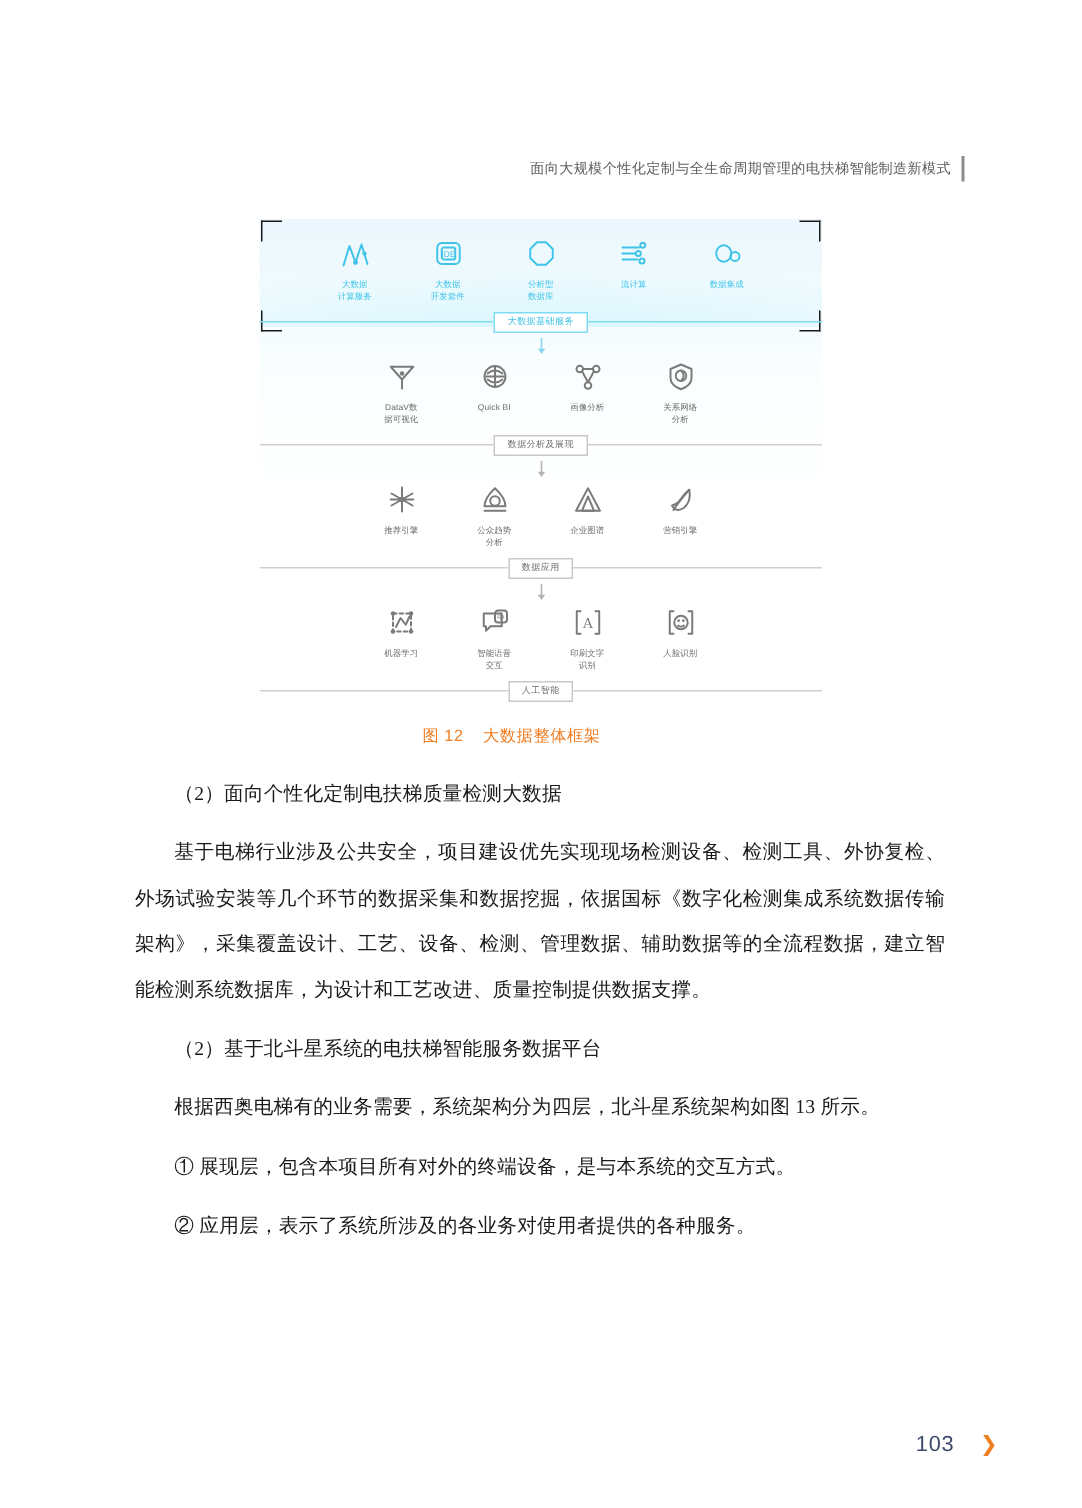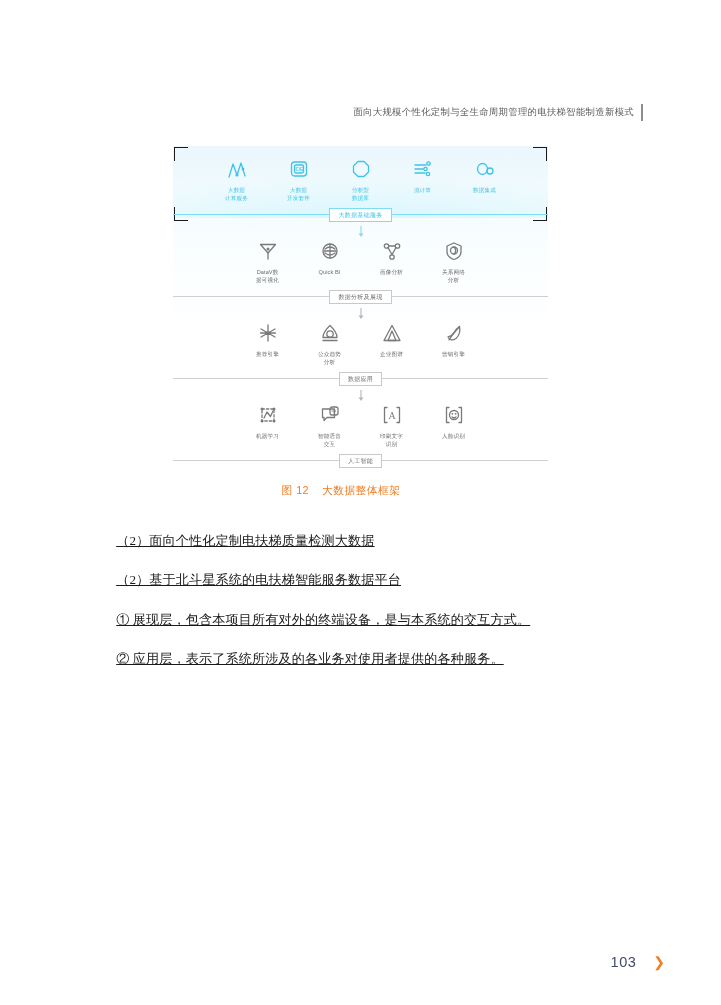--- a/index.html
+++ b/index.html
@@ -76,21 +76,21 @@
 
   
   .caption {
     position:absolute; left:0; top:448px; width:682px; text-align:center;
     font-size:10.8px; color:#ef7d22; letter-spacing:0.4px;
     font-family:"Liberation Sans","DejaVu Sans",sans-serif;
   }
   .caption .gap { display:inline-block; width:13px; }
 
   
-  .body { position:absolute; left:90px; top:490px; width:540px;text-decoration:underline; }
+  .body { position:absolute; left:90px; top:478px; width:540px; }
   p.para {
     margin:0 0 0 0; font-size:13.1px; line-height:30.4px;
     text-align:justify; text-justify:inter-ideograph;
     letter-spacing:0.15px;
   }
   p.indent { text-indent:2em; }
   p.sp { margin-top:9px; }
 
   
   .pageno {
@@ -384,21 +384,23 @@
         </div>
       </div>
   </div>
 
   <div class="caption">
     <span>图 12</span><span class="gap"></span><span>大数据整体框架</span>
   </div>
 
   <div class="body" id="body-root">
       <p class="para indent">（2）面向个性化定制电扶梯质量检测大数据</p>
+      <p class="para indent sp">基于电梯行业涉及公共安全，项目建设优先实现现场检测设备、检测工具、外协复检、外场试验安装等几个环节的数据采集和数据挖掘，依据国标《数字化检测集成系统数据传输架构》，采集覆盖设计、工艺、设备、检测、管理数据、辅助数据等的全流程数据，建立智能检测系统数据库，为设计和工艺改进、质量控制提供数据支撑。</p>
       <p class="para indent sp">（2）基于北斗星系统的电扶梯智能服务数据平台</p>
+      <p class="para indent sp">根据西奥电梯有的业务需要，系统架构分为四层，北斗星系统架构如图 13 所示。</p>
       <p class="para indent sp">① 展现层，包含本项目所有对外的终端设备，是与本系统的交互方式。</p>
       <p class="para indent sp">② 应用层，表示了系统所涉及的各业务对使用者提供的各种服务。</p>
     </div>
 
   <div class="pageno">
     <span class="pageno-num">103</span>
     <span class="pageno-arrow">❯</span>
   </div>
 
 </div>

